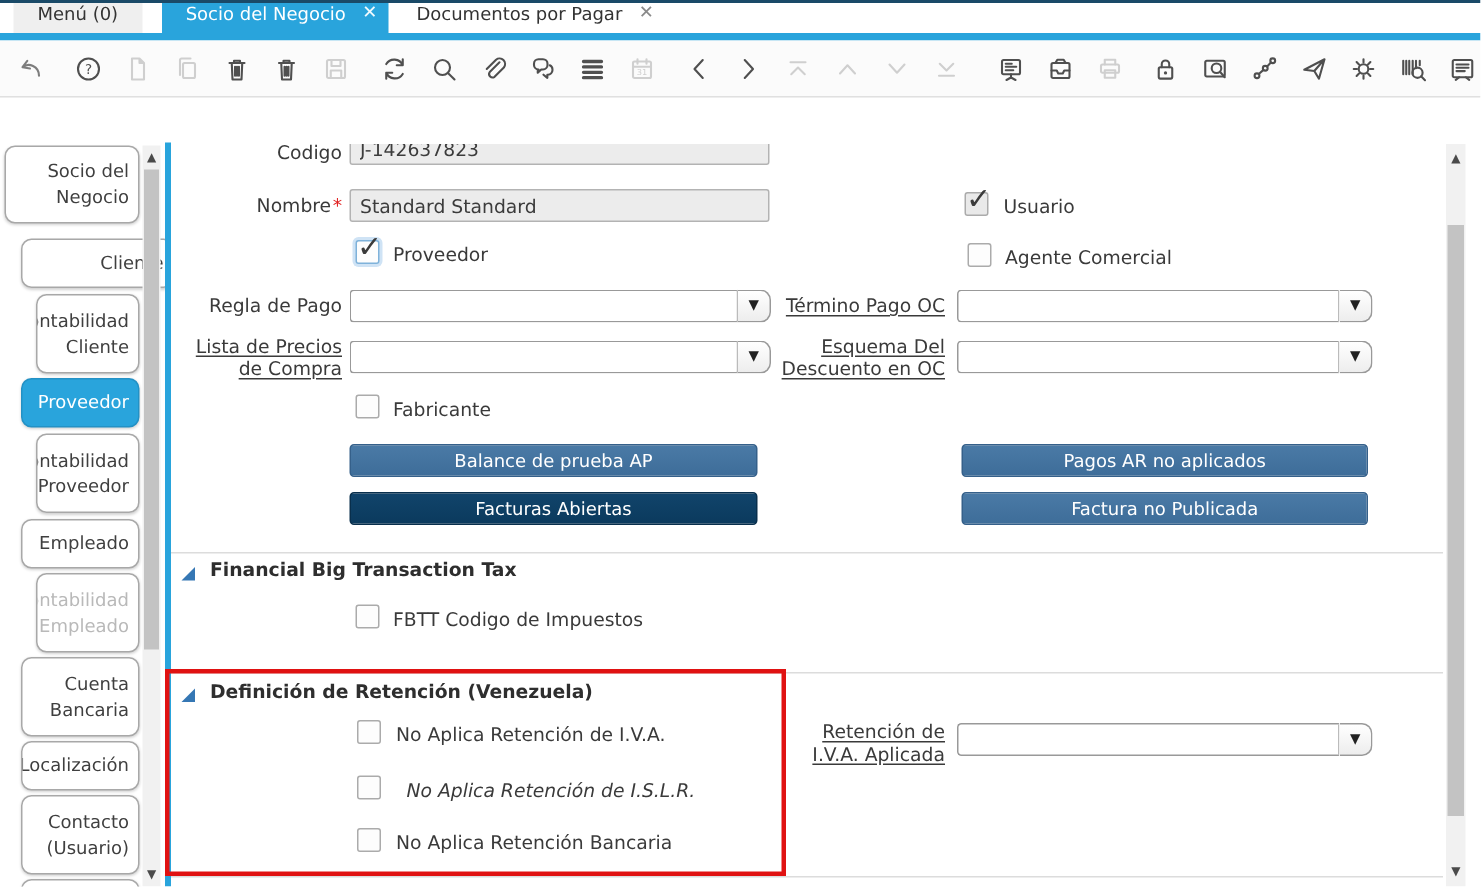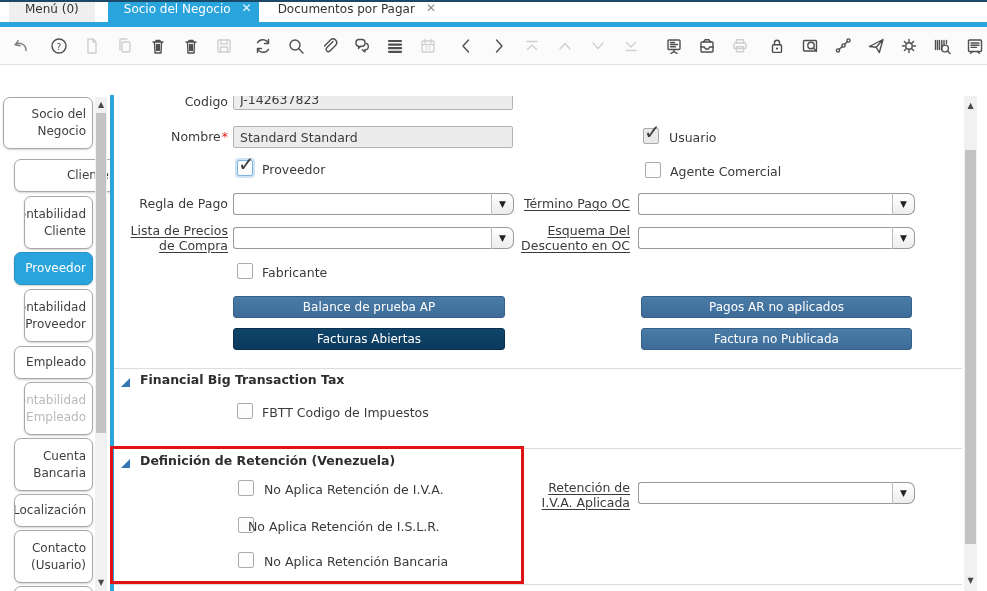--- a/index.html
+++ b/index.html
@@ -375,21 +375,21 @@
     <div class="sep" style="top:352px;"></div>
     <div class="sechdr" style="left:7px; top:358px;">
       <span class="tri"></span>
       <span class="t">Definición de Retención (Venezuela)</span>
     </div>
 
     <div class="cb" style="left:124px; top:384px;"></div>
     <div class="cblbl" style="left:150px; top:386px;">No Aplica Retención de I.V.A.</div>
 
     <div class="cb" style="left:124px; top:421px;"></div>
-    <div class="cblbl" style="left:134px; top:423px;">No Aplica Retención de I.S.L.R.</div>
+    <div class="cblbl" style="left:157px; top:423px;font-style:italic;">No Aplica Retención de I.S.L.R.</div>
 
     <div class="cb" style="left:124px; top:456px;"></div>
     <div class="cblbl" style="left:150px; top:458px;">No Aplica Retención Bancaria</div>
 
     <div class="lbl link" style="left:400px; top:384px; width:116px;">Retención de I.V.A. Aplicada</div>
     <div class="dd" style="left:524px; top:386px; width:277px;">
       <input value="" style="">
       <div class="dbtn">▼</div>
     </div>
 

